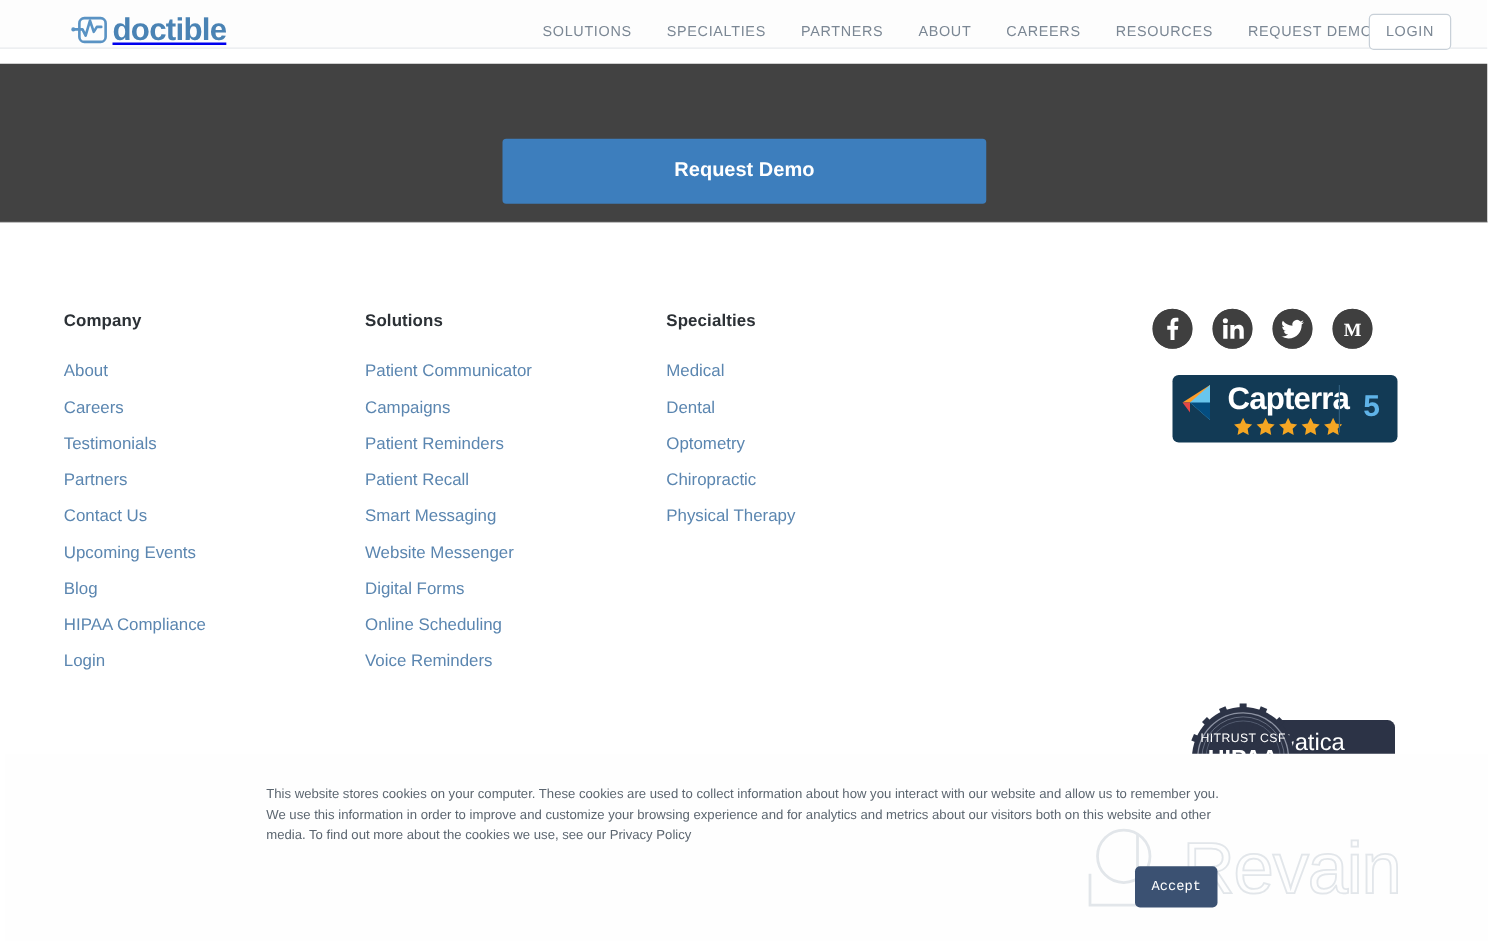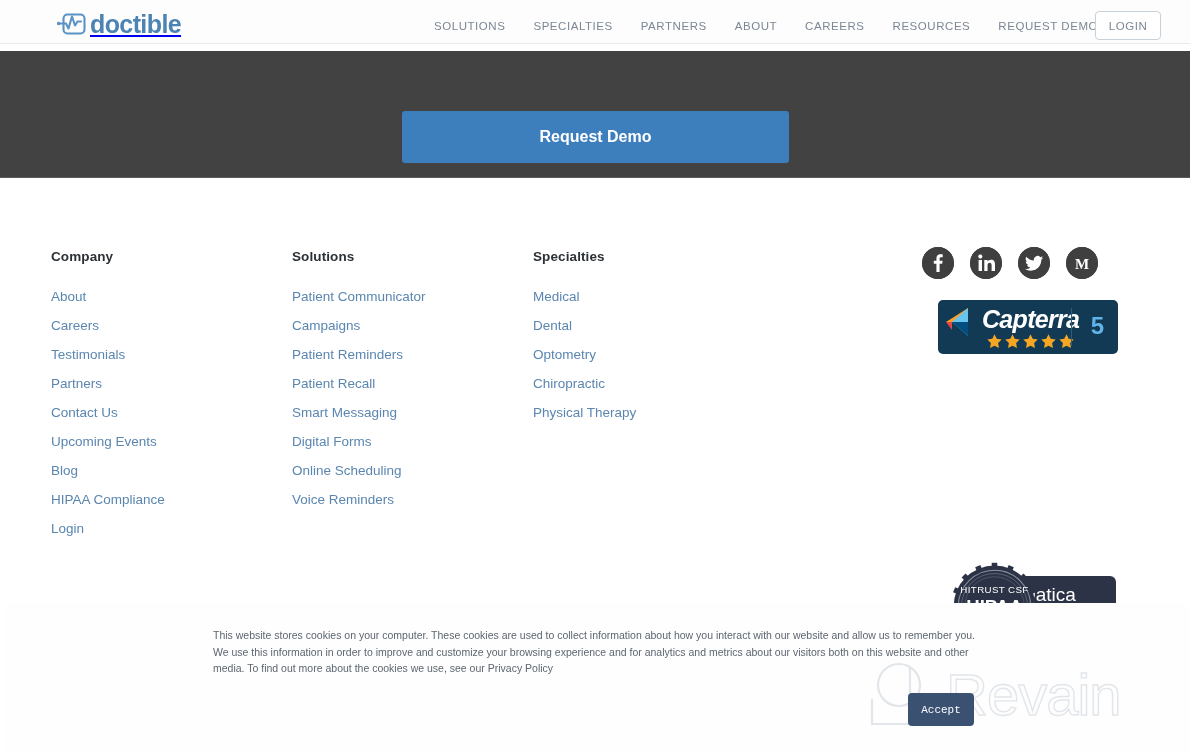--- a/index.html
+++ b/index.html
@@ -8,21 +8,21 @@
     height: 753px;
     overflow: hidden;
     background: #ffffff;
     font-family: "Liberation Sans", sans-serif;
     -webkit-font-smoothing: antialiased;
   }
   .page { position: relative; width: 1190px; height: 753px; background:#fff; }
 
   
   .header {
-    position: absolute; left:0; top:0; width:1190px; height:44px;
+    position: absolute; left:0; top:0; width:1190px; height:39px;
     background:#fdfdfd;
     border-bottom:1px solid #e8eaed;
     display:flex; align-items:center;
   }
   .logo-wrap { position:absolute; left:57px; top:11px; display:flex; align-items:center; gap:3px; }
   .logo-mark { width:30px; height:26px; display:block; }
   .logo-text {
     font-size:25px; font-weight:700; color:#4a83b4;
     letter-spacing:-0.6px; line-height:26px;
     font-family:"Liberation Sans", sans-serif;
@@ -82,21 +82,21 @@
   .social svg { display:block; }
 
   .capterra {
     position:absolute; left:938px; top:122px; width:180px; height:54px;
     background:#123a55; border-radius:5px; overflow:hidden;
   }
   .cap-inner { position:relative; width:100%; height:100%; }
   .cap-word {
     position:absolute; left:44px; top:5px;
     font-size:25px; font-weight:700; color:#ffffff;
-    letter-spacing:-0.7px; font-family:"Liberation Sans", sans-serif;font-style:italic;
+    letter-spacing:-0.7px; font-family:"Liberation Sans", sans-serif;
   }
   .cap-stars { position:absolute; left:48px; top:33px; display:flex; gap:1px; }
   .cap-num {
     position:absolute; right:14px; top:12px;
     font-size:24px; font-weight:700; color:#5fb3e8;
     font-family:"Liberation Sans", sans-serif;
   }
   .cap-divider { position:absolute; right:46px; top:8px; width:1px; height:38px; background:#2f5d7d; }
 
   .hipaa { position:absolute; left:948px; top:382px; width:168px; height:93px; }
@@ -194,20 +194,21 @@
       <a href="#">Login</a>
     </div>
 
     <div class="fcol c2">
       <h4>Solutions</h4>
       <a href="#">Patient Communicator</a>
       <a href="#">Campaigns</a>
       <a href="#">Patient Reminders</a>
       <a href="#">Patient Recall</a>
       <a href="#">Smart Messaging</a>
+      <a href="#">Website Messenger</a>
       <a href="#">Digital Forms</a>
       <a href="#">Online Scheduling</a>
       <a href="#">Voice Reminders</a>
     </div>
 
     <div class="fcol c3">
       <h4>Specialties</h4>
       <a href="#">Medical</a>
       <a href="#">Dental</a>
       <a href="#">Optometry</a>

